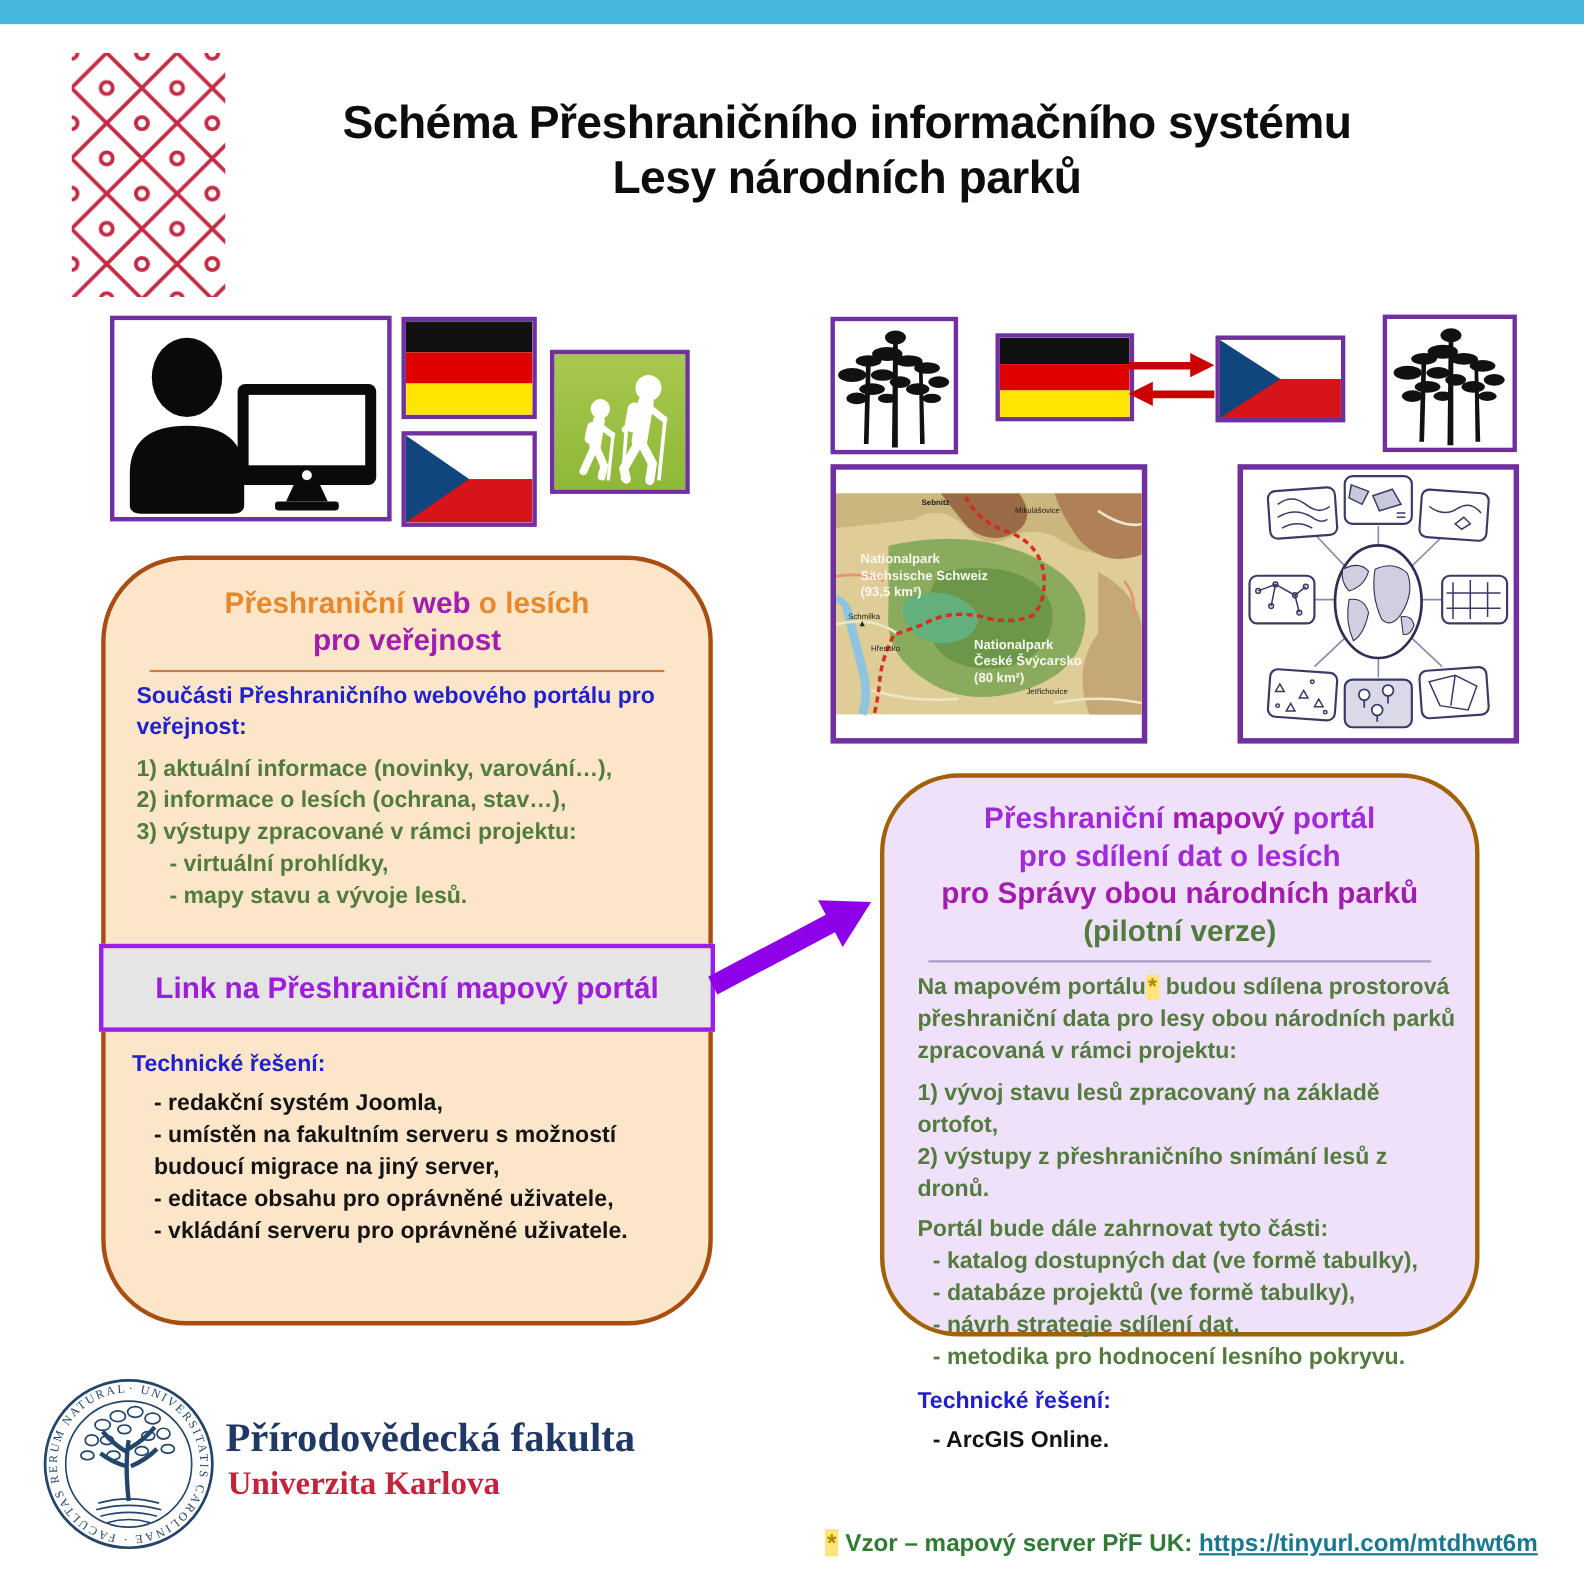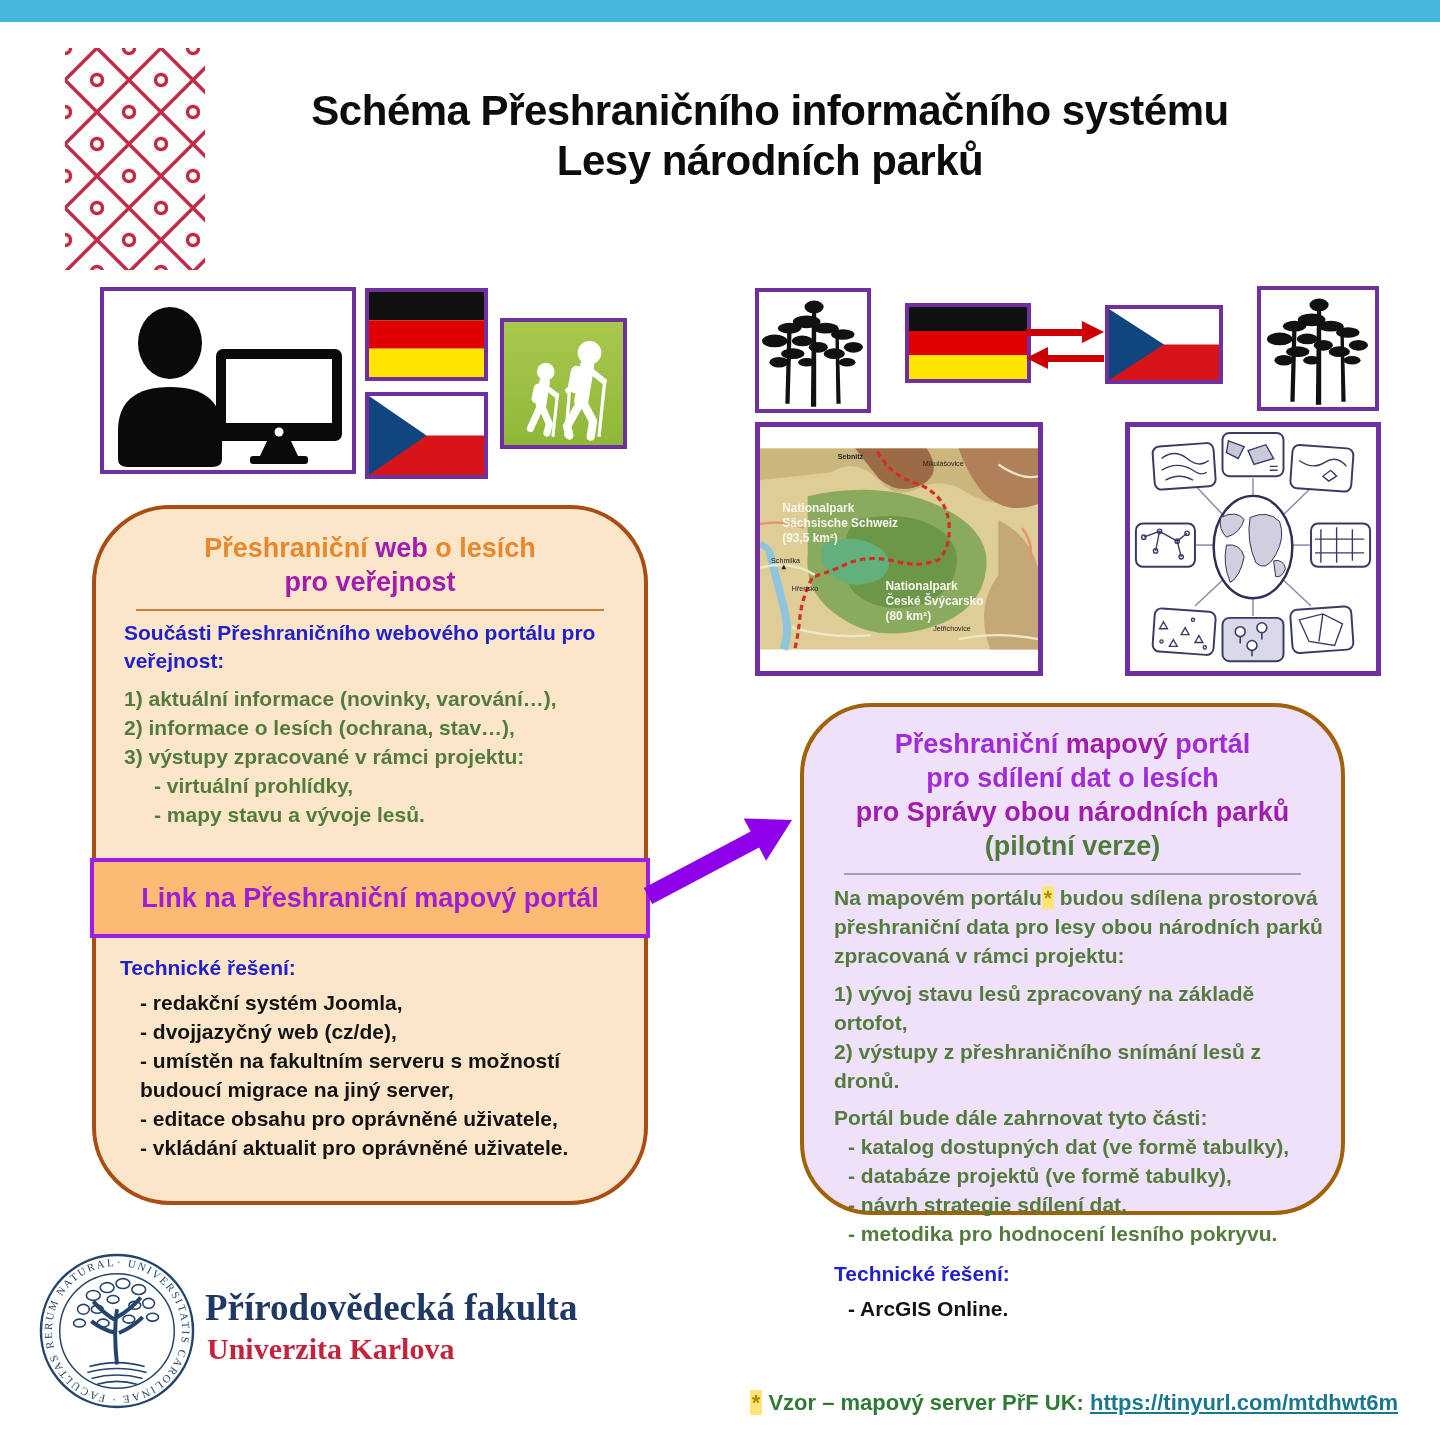--- a/index.html
+++ b/index.html
@@ -41,21 +41,21 @@
   .t-orange{color:#e8882b;} .t-darkred{color:#a21caf;} .t-violet{color:#a22bd8;} .t-green{color:#4f7c3c;}
   .divider{border-top:2px solid #c9803f;margin:10px 40px 8px 40px;}
   #map-box .divider{border-top-color:#a89bc6;}
   .blue-heading{color:#2121cc;font-weight:bold;font-size:21px;line-height:28px;margin:8px 26px 0 28px;}
   .green-list{color:#537b3d;font-weight:bold;font-size:21px;line-height:29px;margin:9px 18px 0 28px;}
   .green-list .sub{margin-left:30px;}
   .black-list{color:#141414;font-weight:bold;font-size:21px;line-height:29px;margin:6px 18px 0 48px;}
   .black-list div{text-indent:0;}
 
   
-  #link-box{left:90px;top:858px;width:560px;height:80px;background:#fdba74;
+  #link-box{left:90px;top:858px;width:560px;height:80px;background:#e5e5e5;
             border:4px solid #9b1fe8;box-sizing:border-box;z-index:6;
             display:flex;align-items:center;justify-content:center;cursor:pointer;}
   #link-box span{color:#9c1ed6;font-weight:bold;font-size:27px;}
 
   
   #big-arrow{left:640px;top:790px;z-index:7;}
 
   
   #map-box{left:800px;top:703px;width:545px;height:512px;background:#efe1fa;
            border:4px solid #a16207;border-radius:72px;box-sizing:border-box;}
@@ -337,24 +337,23 @@
 </div>
 
 <div id="link-box" class="abs">
   <span>Link na Přeshraniční mapový portál</span>
 </div>
 
 <div class="abs" style="left:92px;top:946px;width:556px;">
   <div class="blue-heading">Technické řešení:</div>
   <div class="black-list">
     <div>- redakční systém Joomla,</div>
-    <div>- dvojjazyčný web (cz/de),</div>
     <div>- umístěn na fakultním serveru s možností budoucí migrace na jiný server,</div>
     <div>- editace obsahu pro oprávněné uživatele,</div>
-    <div>- vkládání aktualit pro oprávněné uživatele.</div>
+    <div>- vkládání serveru pro oprávněné uživatele.</div>
   </div>
 </div>
 
 <svg id="big-arrow" class="abs" width="170" height="125">
   <polygon points="3.8,98 110.7,41.6 103.7,28.4 152,30 126.1,70.8 119.1,57.6 12.2,114" fill="#8e00e8"></polygon>
 </svg>
 
 <div id="map-box" class="abs">
   <div class="box-title">
     <span class="t-violet">Přeshraniční</span>

